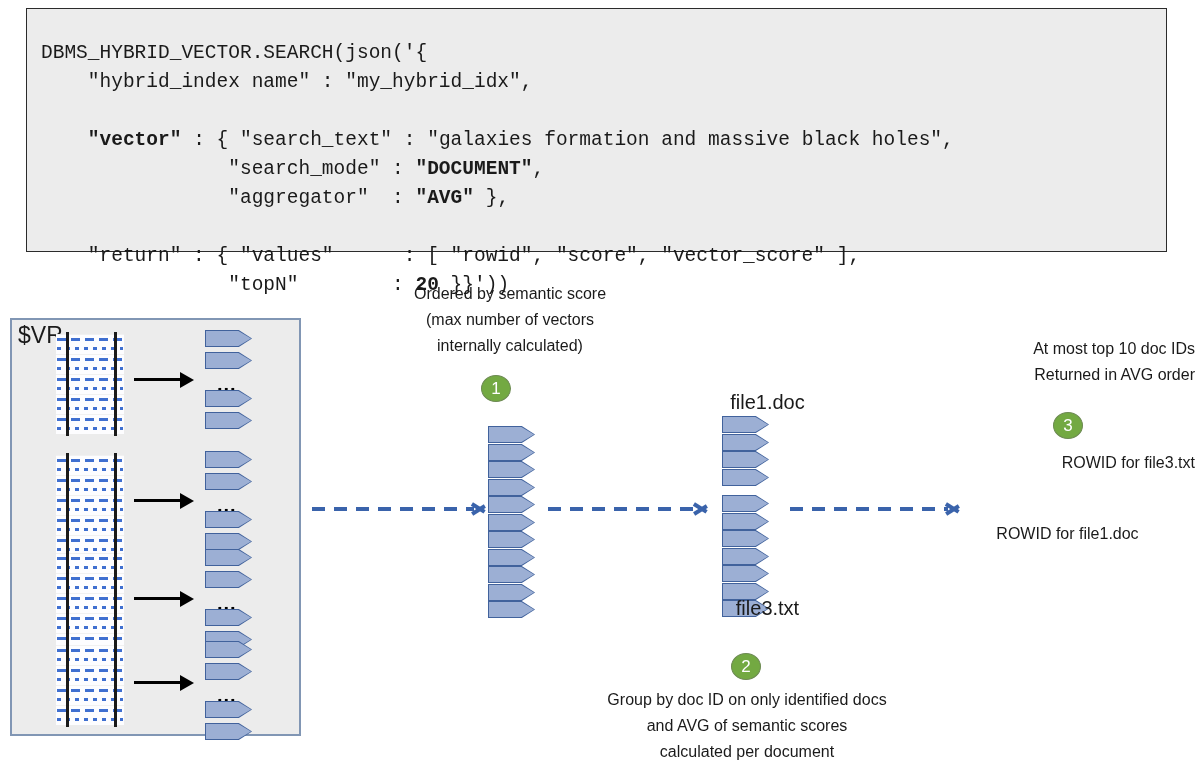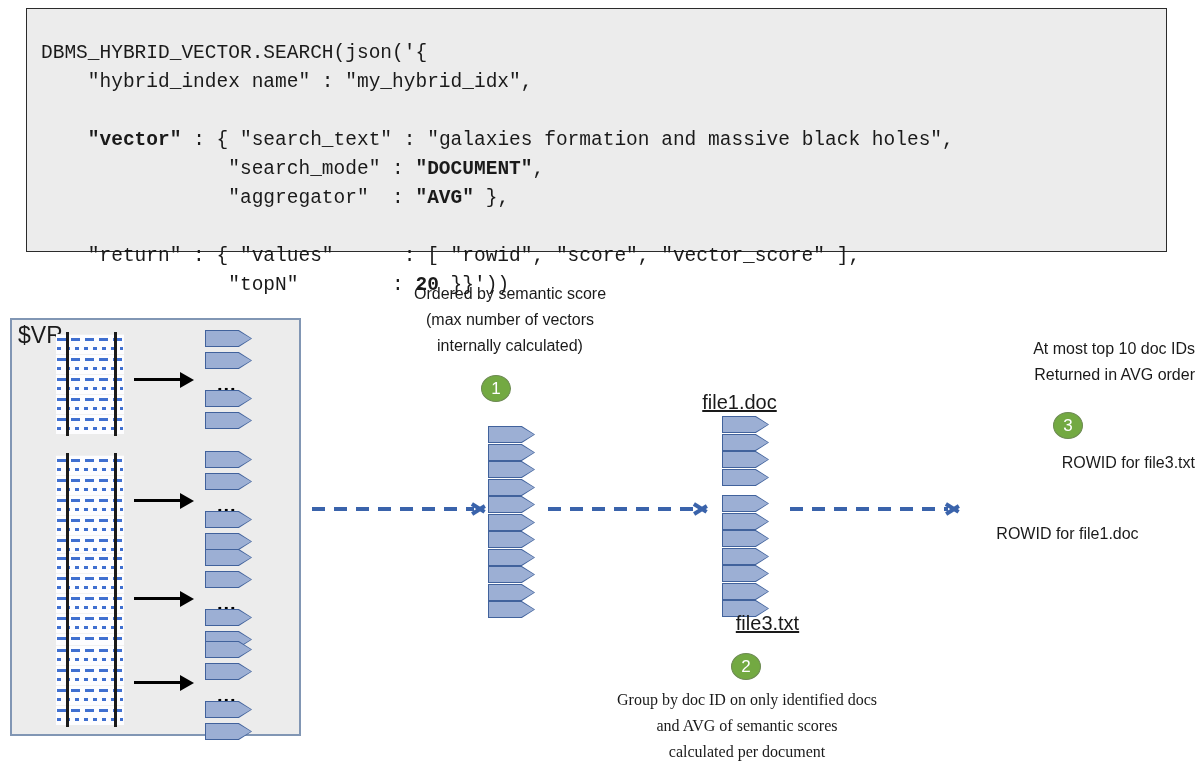--- a/index.html
+++ b/index.html
@@ -362,22 +362,22 @@
     <div class="dash-arrow" style="left:790px;top:502px;width:170px;">
       <span class="shaft" style="width:158px"></span>
       <span class="head" style="left:156px"></span>
     </div>
   </div>
 
 <div class="caption" id="cap1" style="left:350px;top:281px;width:320px;">Ordered by semantic score<br>(max number of vectors<br>internally calculated)</div>
 <div class="badge" id="bdg1" style="left:481px;top:375px;">1</div>
 
 <div class="badge" id="bdg2" style="left:731px;top:653px;">2</div>
-<div class="caption" id="cap2" style="left:483px;top:687px;width:528px;font-family:Liberation Serif, serif;">Group by doc ID on only identified docs<br>and AVG of semantic scores<br>calculated per document</div>
+<div class="caption" id="cap2" style="left:483px;top:687px;width:528px;">Group by doc ID on only identified docs<br>and AVG of semantic scores<br>calculated per document</div>
 
 <div class="caption" id="cap3" style="left:940px;top:336px;width:255px;text-align:right;">At most top 10 doc IDs<br>Returned in AVG order</div>
 <div class="badge" id="bdg3" style="left:1053px;top:412px;">3</div>
 
 <div class="caption" id="res1" style="left:940px;top:450px;width:255px;text-align:right;">ROWID for file3.txt</div>
 <div class="caption" id="res2" style="left:940px;top:521px;width:255px;">ROWID for file1.doc</div>
 
-<div class="filelabel" id="lbl-top" style="left:612px;top:390px;width:255px;text-decoration:underline;">file1.doc</div>
-<div class="filelabel" id="lbl-bot" style="left:640px;top:611px;width:255px;text-decoration:underline;">file3.txt</div>
+<div class="filelabel" id="lbl-top" style="left:640px;top:390px;width:255px;">file1.doc</div>
+<div class="filelabel" id="lbl-bot" style="left:640px;top:596px;width:255px;">file3.txt</div>
 
 </body></html>

